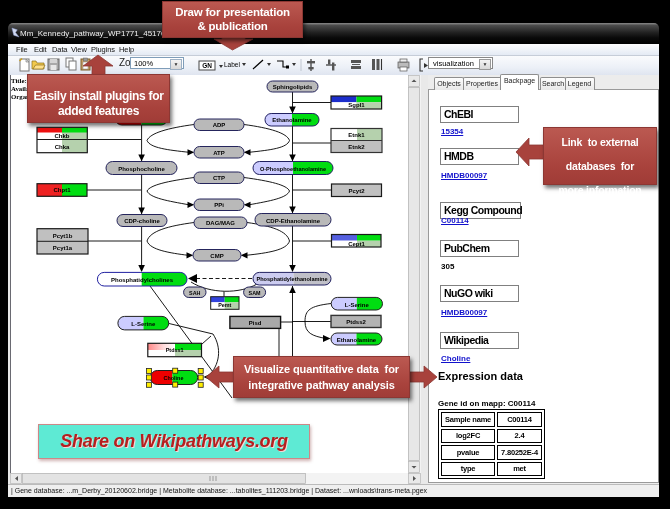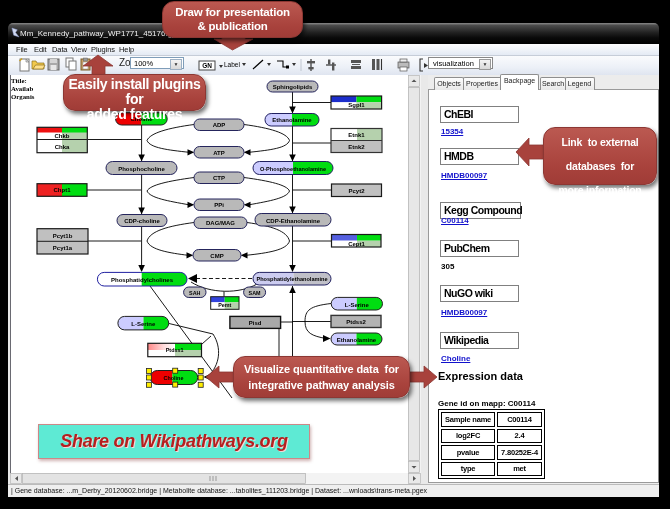--- a/index.html
+++ b/index.html
@@ -30,21 +30,21 @@
   .tabactive{top:74px;height:15px;background:#fff;z-index:3;font-size:7px;}
   #statusbar{left:8px;top:484px;width:651px;height:12px;background:#efefef;border-top:1px solid #bbb;
      font-size:7px;color:#111;line-height:12px;white-space:nowrap;overflow:hidden;}
   
   .hdrbox{position:absolute;left:440px;width:74px;height:15px;border:1px solid #808080;background:#fff;
      font-size:10.5px;font-weight:bold;color:#000;line-height:15px;padding-left:3px;letter-spacing:-0.5px;white-space:nowrap;}
   .plink{position:absolute;left:441px;font-size:8px;font-weight:bold;color:#1111cc;text-decoration:underline;}
   .ptext{position:absolute;left:441px;font-size:8px;font-weight:bold;color:#000;}
   
   .callout{position:absolute;background:linear-gradient(#bb5951,#a8423c 70%,#a03c37);
-     border:1px solid #8c3733;border-radius:12px;color:#fff;font-weight:bold;text-align:center;
+     border:1px solid #8c3733;border-radius:0;color:#fff;font-weight:bold;text-align:center;
      box-shadow:2px 3px 4px rgba(0,0,0,0.55);z-index:20;}
   .arr{position:absolute;z-index:19;}
   #sharebox{left:38px;top:424px;width:270px;height:33px;background:#5eead4;border:1px solid #cc8888;
      z-index:15;text-align:center;box-shadow:1px 2px 3px rgba(120,40,40,0.35);}
   #sharebox div{font-size:18px;font-weight:bold;font-style:italic;color:#b51f1f;margin-top:6px;letter-spacing:-0.3px;
      text-shadow:1px 1px 0 #f4d8d8;}
 </style>
 </head>
 <body>
 
@@ -502,21 +502,21 @@
   </g>
 </svg>
 
 <div class="callout" style="left:162px;top:1px;width:139px;height:32px;font-size:11.5px;letter-spacing:-0.2px;line-height:14px;padding-top:3px;">Draw for presentation<br>&amp; publication</div>
 <svg class="arr" style="left:213px;top:34px;" width="41" height="17" viewBox="0 0 41 17">
   <path d="M9,0 L32,0 L32,5 L40,5 L19.5,16 L1,5 L9,5 Z" fill="#a8423c" stroke="#8c3733" stroke-width="0.8"></path>
 </svg>
 <svg class="arr" style="left:80px;top:54px;" width="38" height="21" viewBox="0 0 38 21">
   <path d="M12,21 L12,12 L3,12 L18,1 L33,12 L25,12 L25,21 Z" fill="#a8423c" stroke="#8c3733" stroke-width="0.8"></path>
 </svg>
-<div class="callout" style="left:27px;top:74px;width:141px;height:33px;font-size:14px;letter-spacing:-0.3px;line-height:15px;padding-top:2px;margin-left:36px;">Easily install plugins for<br>added features</div>
+<div class="callout" style="left:27px;top:74px;width:141px;height:33px;font-size:12px;letter-spacing:-0.3px;line-height:15px;padding-top:14px;">Easily install plugins for<br>added features</div>
 <svg class="arr" style="left:514px;top:135px;" width="30" height="34" viewBox="0 0 30 34">
   <path d="M30,10 L15,10 L15,3 L2,17 L15,31 L15,24 L30,24 Z" fill="#a8423c" stroke="#8c3733" stroke-width="0.8"></path>
 </svg>
 <div class="callout" style="left:543px;top:127px;width:112px;height:54px;font-size:10.5px;letter-spacing:-0.2px;line-height:24px;padding-top:2px;">Link&nbsp; to external<br>databases&nbsp; for<br>more information</div>
 <svg class="arr" style="left:203px;top:360px;" width="31" height="34" viewBox="0 0 31 34">
   <path d="M31,12 L16,12 L16,6 L3,17 L16,28 L16,22 L31,22 Z" fill="#a8423c" stroke="#8c3733" stroke-width="0.8"></path>
 </svg>
 <svg class="arr" style="left:409px;top:360px;" width="31" height="34" viewBox="0 0 31 34">
   <path d="M0,12 L15,12 L15,6 L28,17 L15,28 L15,22 L0,22 Z" fill="#a8423c" stroke="#8c3733" stroke-width="0.8"></path>
 </svg>

